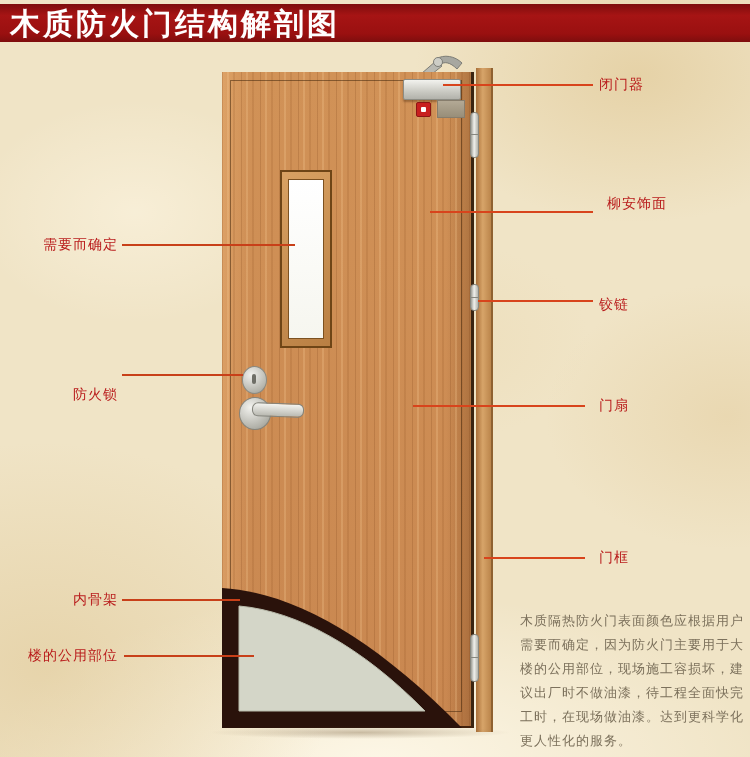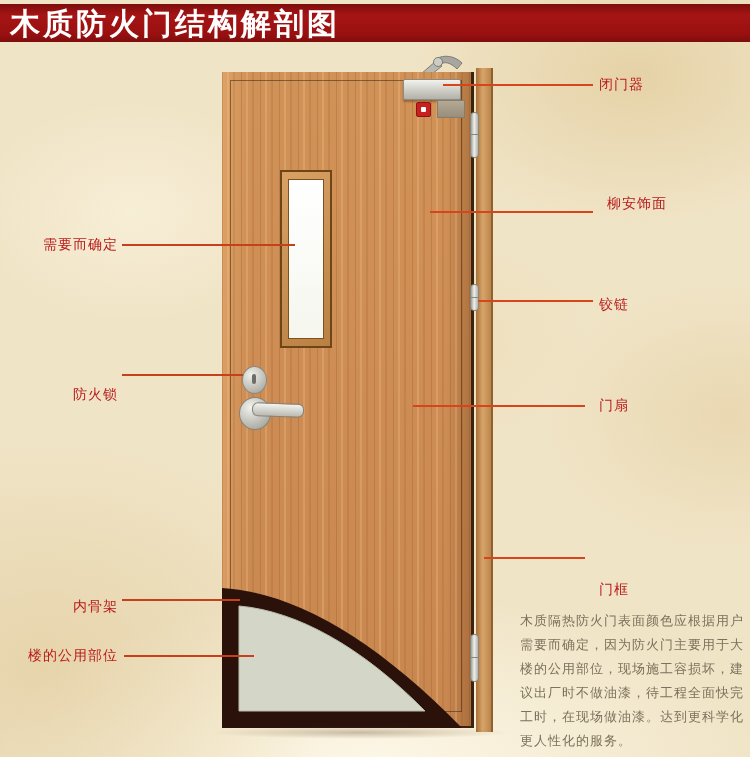--- a/index.html
+++ b/index.html
@@ -129,27 +129,27 @@
   .r-leaf{left:413px;top:405px;width:172px;}
   .r-frame{left:484px;top:557px;width:101px;}
   .lab{
     position:absolute;font-size:14px;font-weight:400;color:#b91c1c;
     letter-spacing:1px;white-space:nowrap;
   }
   .lab-left{right:632px;text-align:right;}
   .lab-right{left:599px;}
   .lab-glass{top:236px;}
   .lab-lock{top:366px;margin-top:20px;}
-  .lab-skeleton{top:591px;margin-top:7px;}
+  .lab-skeleton{top:591px;}
   .lab-core{top:647px;}
   .lab-closer{top:76px;}
   .lab-veneer{top:195px;margin-left:8px;}
   .lab-hinge{top:296px;}
   .lab-leaf{top:397px;}
-  .lab-frame{top:581px;}
+  .lab-frame{top:549px;}
   
   .note{
     position:absolute;left:520px;top:609px;width:232px;
     font-size:13px;line-height:24px;color:#7c715c;letter-spacing:1px;
   }
 </style>
 </head>
 <body>
 
 <div class="banner">

